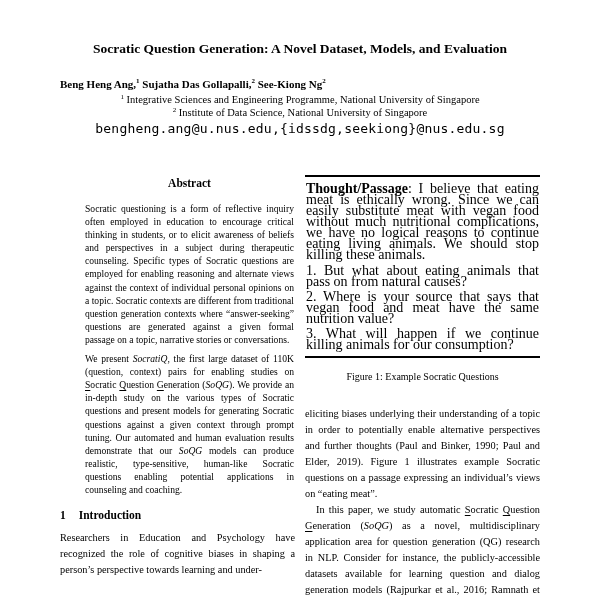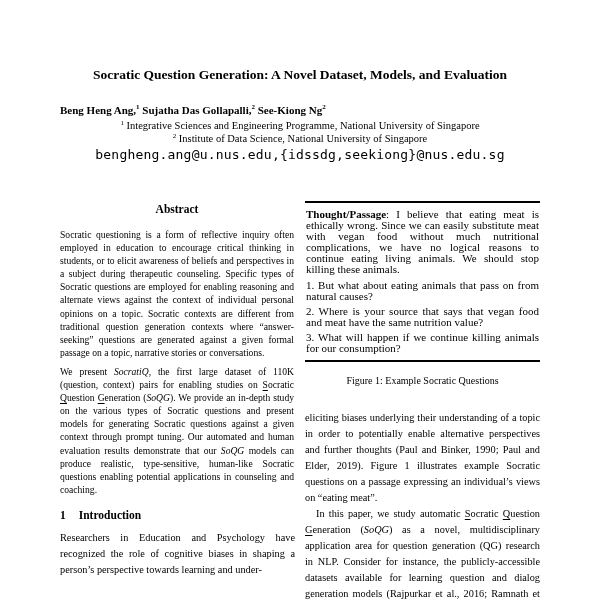--- a/index.html
+++ b/index.html
@@ -1,45 +1,45 @@
 <!DOCTYPE html>
 <html><head>
 <meta charset="utf-8">
 <style>
   html,body{margin:0;padding:0;background:#fff;}
   .page{
     position:relative;width:600px;height:600px;background:#ffffff;color:#000;
     font-family:"Liberation Serif", serif;overflow:hidden;box-sizing:border-box;
-    padding:66px 60px 0 60px;
+    padding:40px 60px 0 60px;
   }
   .title{
     font-size:13.5px;font-weight:bold;text-align:center;margin:0 0 20px 0;line-height:17px;
   }
   .authors{font-size:11px;font-weight:bold;text-align:left;margin:0 0 2px 0;line-height:14px;}
   .affil{font-size:10.5px;text-align:center;line-height:13px;}
   .email{
     font-family:"DejaVu Sans Mono", monospace;font-size:13px;text-align:center;
     margin-top:3px;line-height:13px;letter-spacing:.2px;
   }
   sup{font-size:7px;line-height:0;}
   .columns{display:flex;gap:10px;margin-top:40px;align-items:flex-start;}
   .col{width:235px;box-sizing:border-box;}
-  .abstract{margin-right:1px;}
+  .abstract{margin-left:25px;margin-right:1px;}
   .abs-head{font-size:11.5px;font-weight:bold;text-align:center;margin:2px 0 13px 0;}
   .abs-p{font-size:9.6px;line-height:13.1px;text-align:justify;margin:0 0 6px 0;}
   .sec-head{font-size:11.5px;font-weight:bold;margin:13px 0 9px 0;}
   .sec-num{display:inline-block;margin-right:13px;}
   .body-p{font-size:10.3px;line-height:16px;text-align:justify;margin:0;}
   .body-p.indent{text-indent:11px;}
   .fig{margin:0 0 24px 0;}
   .fig-box{
     border-top:2px solid #000;border-bottom:2px solid #000;
     padding:6px 1px 5px 1px;
   }
-  .fig-p{font-size:11px;line-height:11px;text-align:justify;margin:0 0 5px 0;}
+  .fig-p{font-size:14px;line-height:11px;text-align:justify;margin:0 0 5px 0;}
   .fig-qhead{margin:6px 0 5px 0;}
   .fig-q{margin:0 0 4px 0;}
   .fig-q:last-child{margin-bottom:1px;}
   .fig-cap{font-size:10px;text-align:center;margin-top:13px;}
   .it{font-style:italic;}
   .bd{font-weight:bold;}
   .ul{text-decoration:underline;text-underline-offset:1.5px;}
 </style>
 </head>
 <body>

